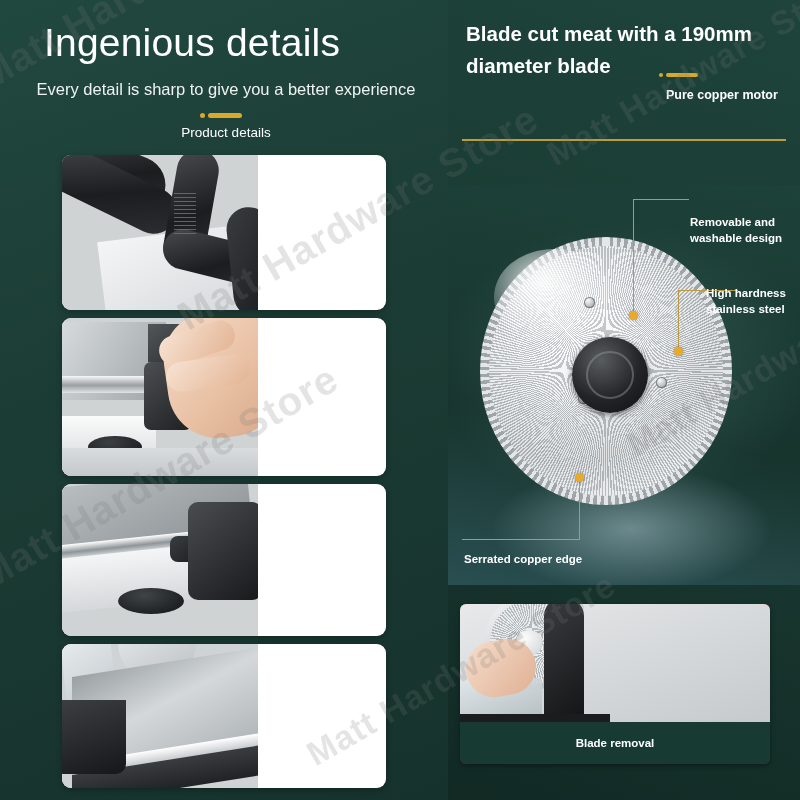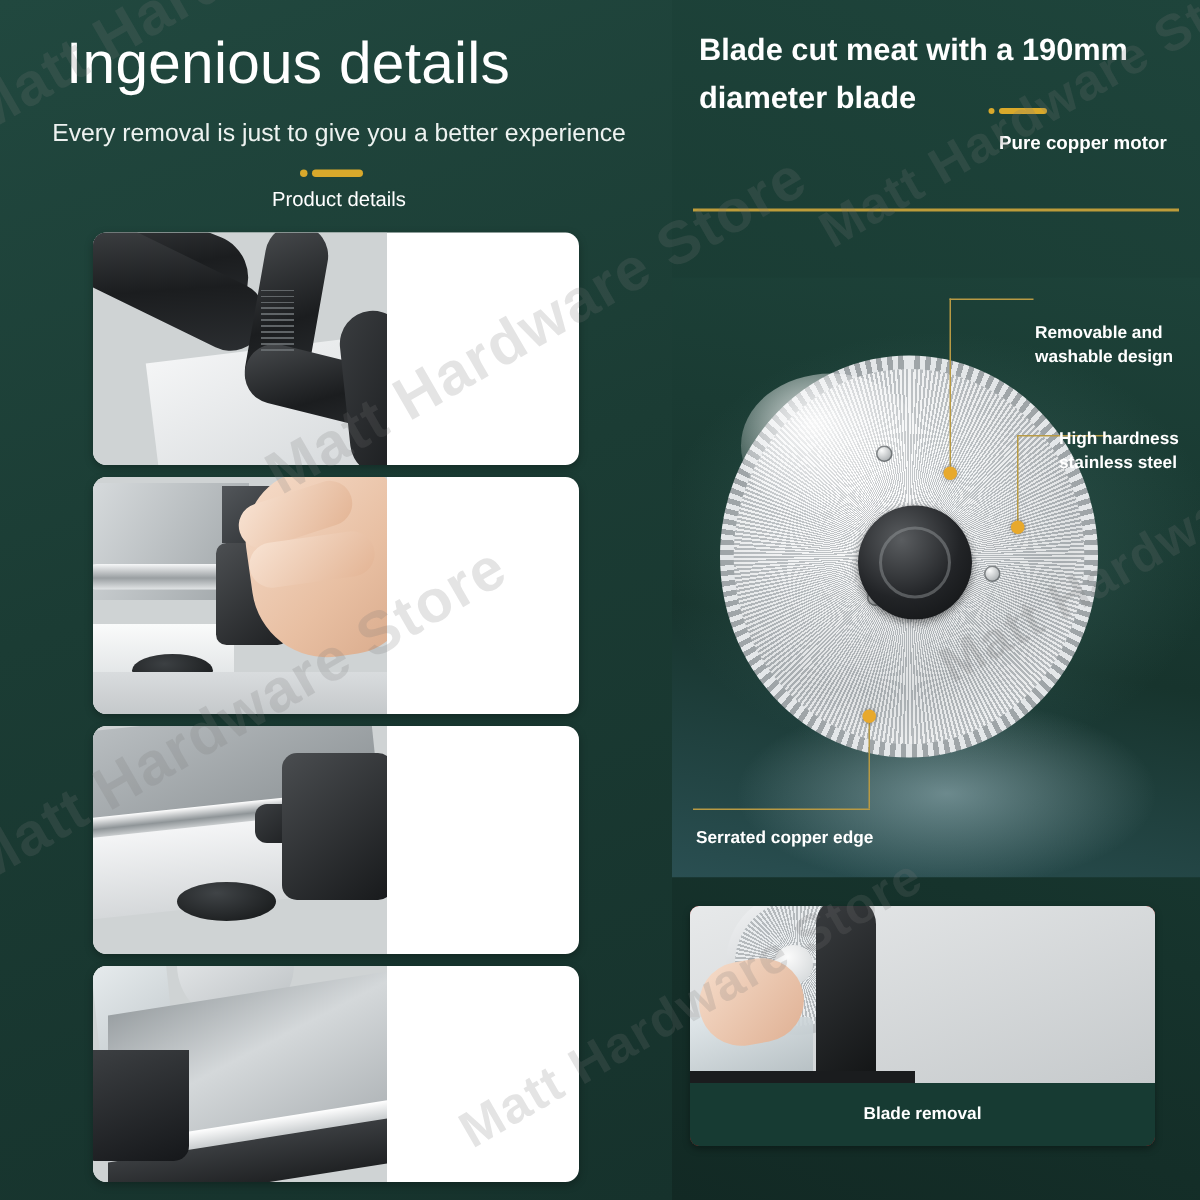--- a/index.html
+++ b/index.html
@@ -228,21 +228,21 @@
      border-radius:16px 16px 0 0;background:linear-gradient(to bottom,#fcfdfd,#e3e7e9);}
 </style>
 </head>
 <body>
 
 <div class="page">
 
   <div class="left-panel">
 
     <div class="h1">Ingenious details</div>
-    <div class="sub1">Every removal is just to give you a better experience</div>
+    <div class="sub1">Every detail is sharp to give you a better experience</div>
 
     <div class="accent-dot" style="left:200px;top:113px;"></div>
     <div class="accent-bar" style="left:208px;top:113px;width:34px;"></div>
 
     <div class="prod-lbl">Product details</div>
 
     <div class="card" style="top:155px;height:155px;">
       <div class="ph p1">
         <div class="ph-inner">
           <div class="plate"></div>

